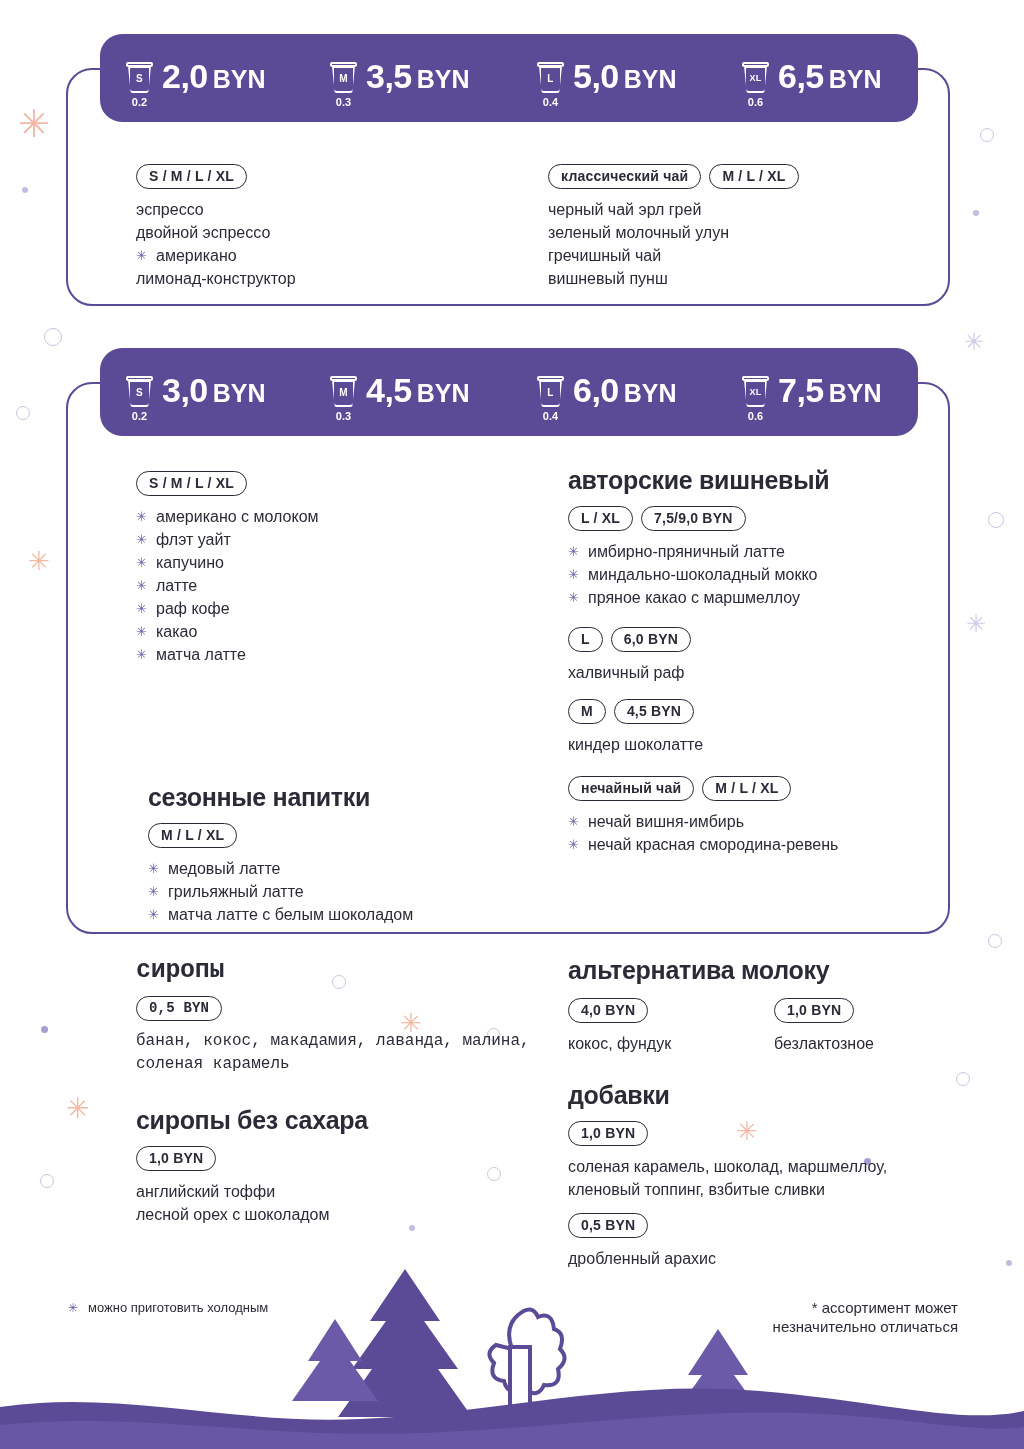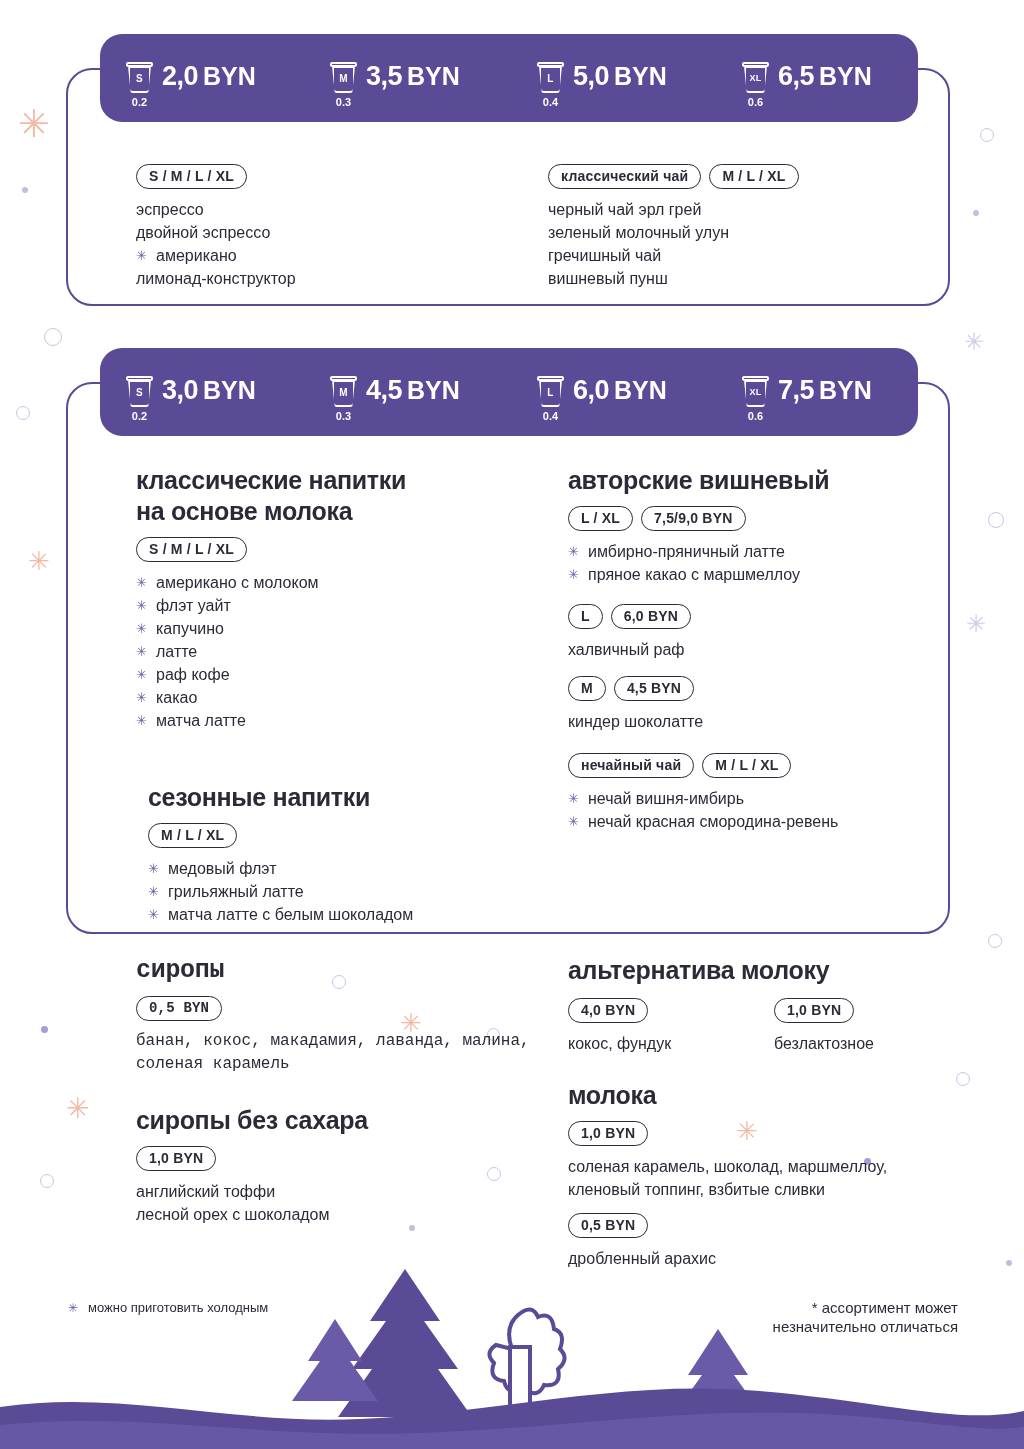--- a/index.html
+++ b/index.html
@@ -72,21 +72,21 @@
     letter-spacing: .2px;
   }
   .cup .vol {
     position: absolute;
     top: 34px; left: 0; width: 27px;
     text-align: center;
     font-size: 11px;
     font-weight: bold;
   }
   .price-num {
-    font-size: 27px;
+    font-size: 34px;
     font-weight: bold;
     letter-spacing: -0.5px;
     line-height: 36px;
   }
   .price-cur {
     font-size: 25px;
     font-weight: bold;
     line-height: 36px;
     margin-left: 5px;
   }
@@ -340,58 +340,55 @@
       <div class="vol">0.6</div>
     </div>
     <div class="price-txt">
       <span class="price-num">7,5</span>
       <span class="price-cur">BYN</span>
     </div>
   </div>
 </div>
 
 <div class="col" style="left:136px;top:465px;width:400px;">
-  <h2 class="sec">
-    <span>классические напитки</span><br>
-    <span>на основе молока</span>
-  </h2>
   <div class="pill-row" style="margin-top:6px;">
     <span class="pill">S / M / L / XL</span>
   </div>
   <ul class="items star">
     <li>американо с молоком</li>
     <li>флэт уайт</li>
     <li>капучино</li>
     <li>латте</li>
     <li>раф кофе</li>
     <li>какао</li>
     <li>матча латте</li>
   </ul>
 </div>
 
 <div class="col" style="left:148px;top:758px;width:400px;margin-top:24px;">
   <h2 class="sec">сезонные напитки</h2>
   <div class="pill-row" style="margin-top:6px;">
     <span class="pill">M / L / XL</span>
   </div>
   <ul class="items star">
-    <li>медовый флэт</li>
+    <li>медовый латте</li>
     <li>грильяжный латте</li>
     <li>матча латте с белым шоколадом</li>
   </ul>
 </div>
 
 <div class="col" style="left:568px;top:465px;width:400px;">
   <h2 class="sec">авторские вишневый</h2>
   <div class="pill-row" style="margin-top:6px;">
     <span class="pill">L / XL</span>
     <span class="pill">7,5/9,0 BYN</span>
   </div>
   <ul class="items star">
     <li>имбирно-пряничный латте</li>
+    <li>миндально-шоколадный мокко</li>
     <li>пряное какао с маршмеллоу</li>
   </ul>
 
   <div class="pill-row" style="margin-top:18px;">
     <span class="pill">L</span>
     <span class="pill">6,0 BYN</span>
   </div>
   <div class="plain-text">халвичный раф</div>
 
   <div class="pill-row" style="margin-top:15px;">
@@ -444,21 +441,21 @@
     <div>
       <div class="pill-row">
           <span class="pill">1,0 BYN</span>
         </div>
       <div class="plain-text">безлактозное</div>
     </div>
   </div>
 </div>
 
 <div class="col" style="left:568px;top:1080px;width:420px;">
-  <h2 class="sec">молока</h2>
+  <h2 class="sec">добавки</h2>
   <div class="pill-row" style="margin-top:4px;">
     <span class="pill">1,0 BYN</span>
   </div>
   <div class="plain-text">
     <span>соленая карамель, шоколад, маршмеллоу,</span><br>
     <span>кленовый топпинг, взбитые сливки</span>
   </div>
   <div class="pill-row" style="margin-top:12px;">
     <span class="pill">0,5 BYN</span>
   </div>

